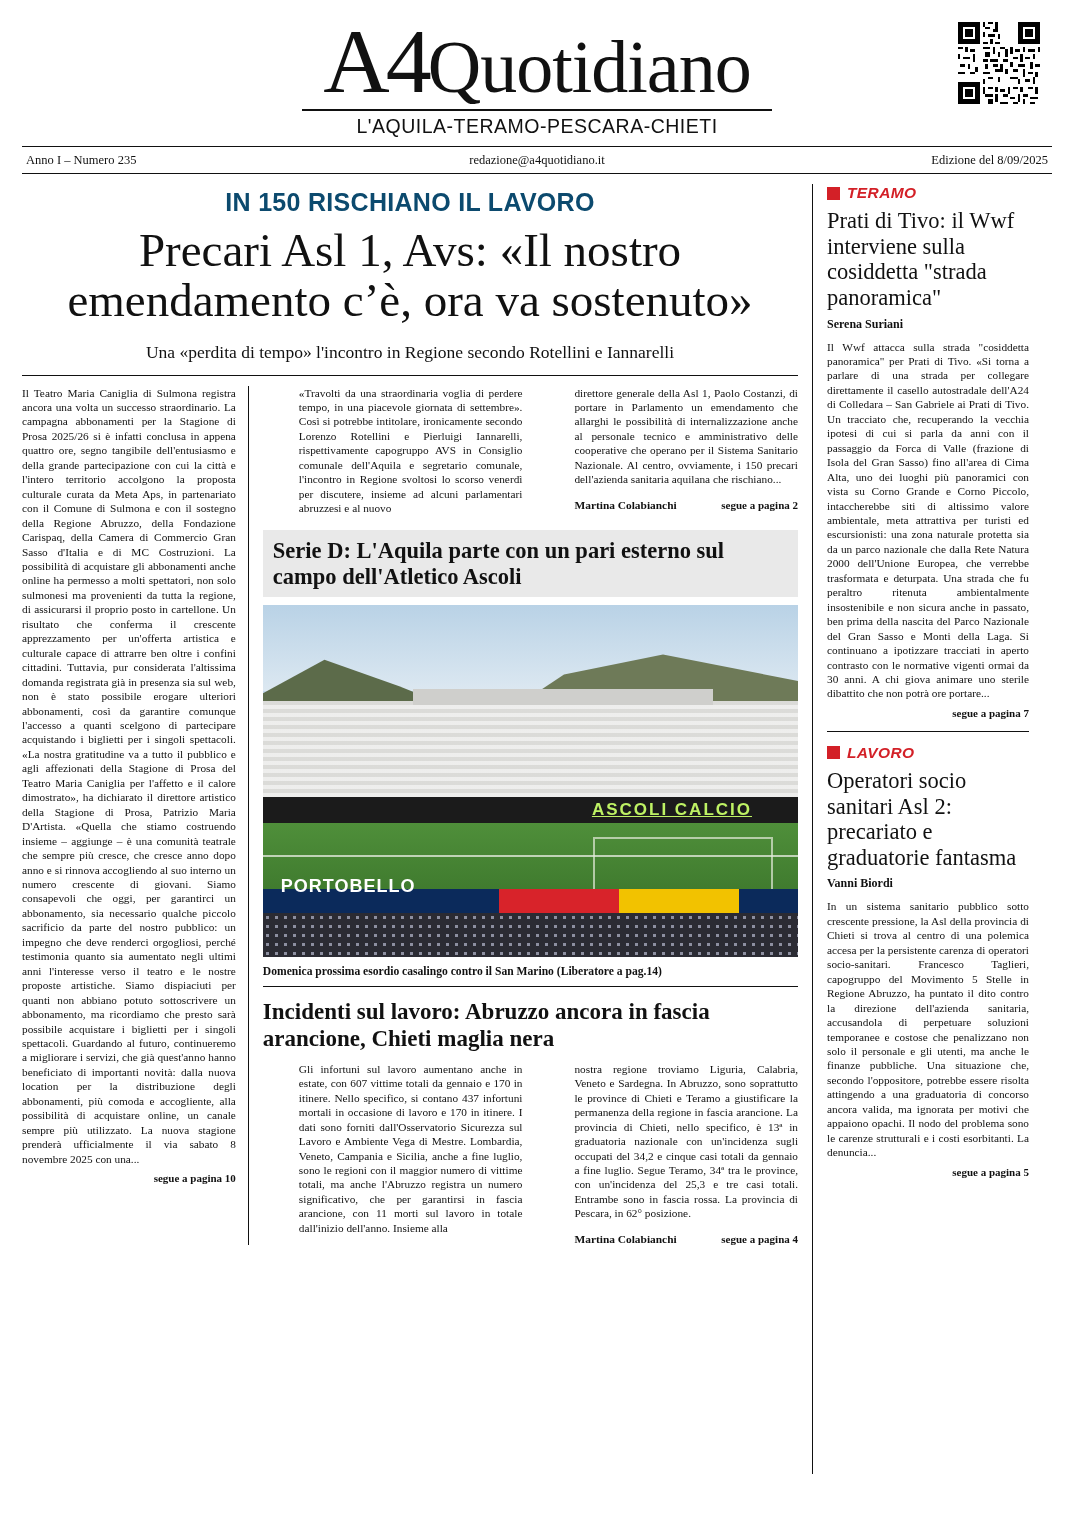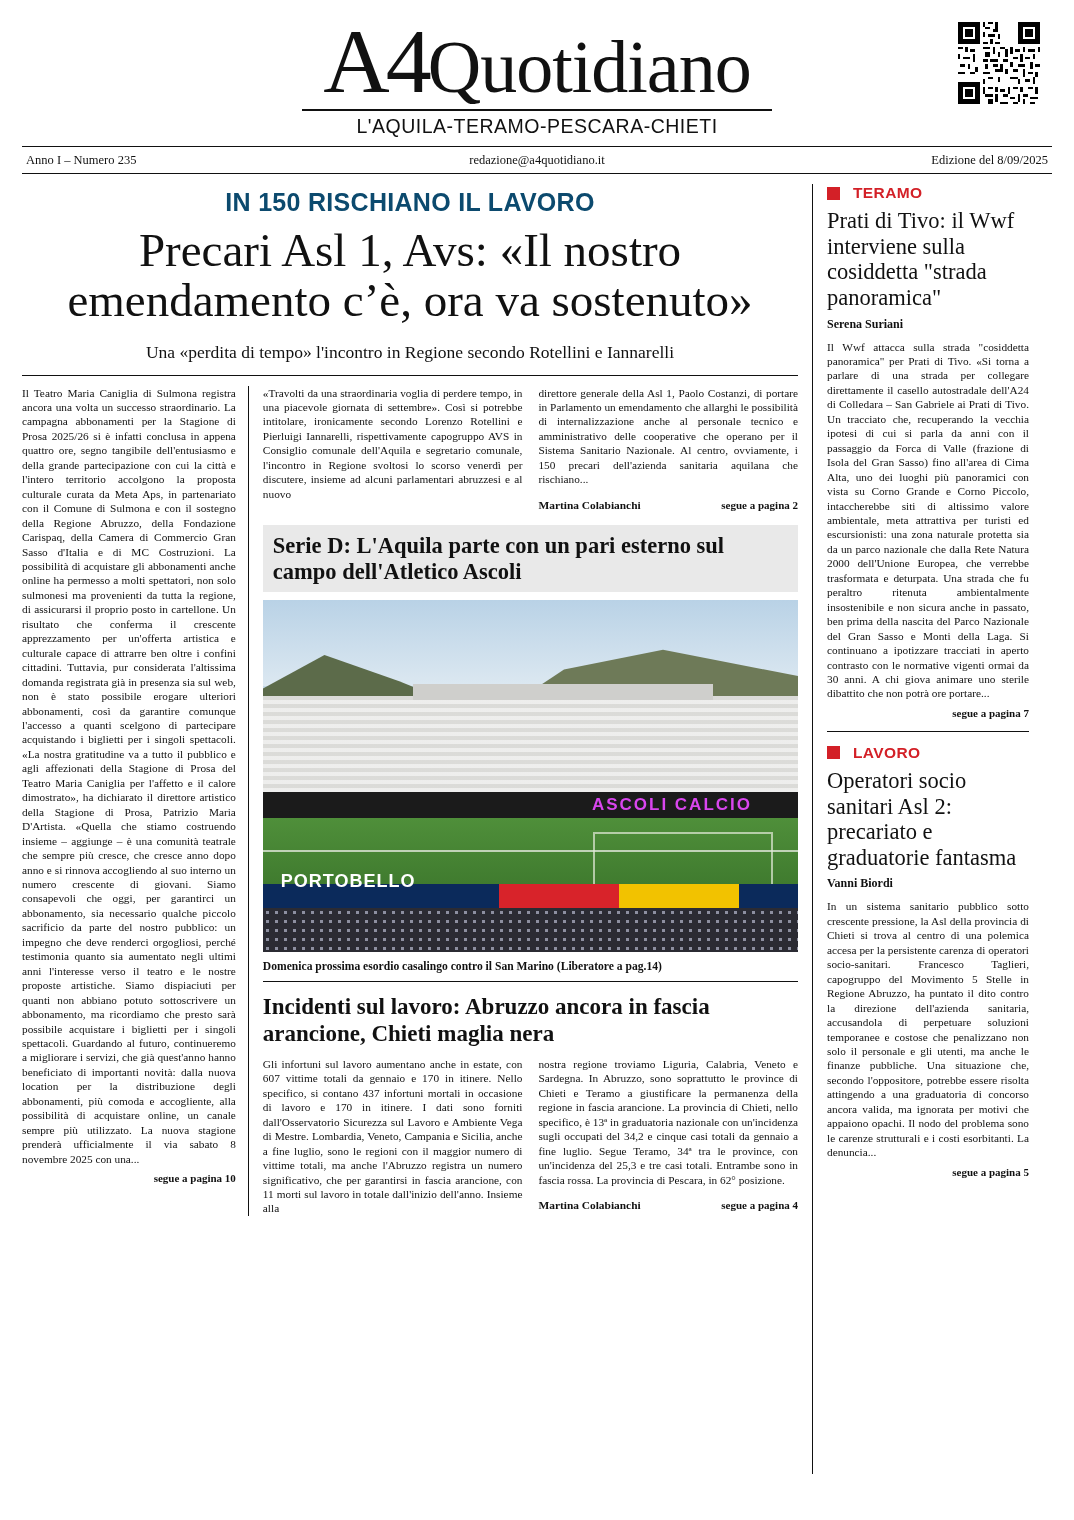--- a/index.html
+++ b/index.html
@@ -111,21 +111,21 @@
     font-size:11px;
     font-weight:700;
     text-align:right;
     margin-top:6px;
   }
   .byline { font-size:11.4px; font-weight:700; margin-top:6px; }
   .byline-row { display:flex; justify-content:space-between; align-items:baseline; margin-top:6px;gap:23px; }
   .byline-row .segue { margin-top:0; }
 
   .two-col { display:flex; gap:16px; }
-  .two-col > div { flex:1; }
+  .two-col > div { flex:1;margin-left:36px; }
 
   
   .boxhead {
     background:#e9e9e9;
     padding:8px 10px;
     font-size:22.5px;
     line-height:1.15;
     font-weight:700;
     font-family:"Liberation Serif", serif;
     margin-top:14px;
@@ -142,22 +142,22 @@
   .photo .hillR { position:absolute; right:0; top:36px; width:300px; height:110px;
     background:#6e7a58; clip-path:polygon(0 70%,22% 30%,55% 12%,100% 36%,100% 100%,0 100%); }
   .photo .standtop { position:absolute; left:0; right:0; top:96px; height:96px;
     background:#e7e7e5; }
   .photo .standtop:after{ content:""; position:absolute; left:0; right:0; top:0; height:96px;
     background:repeating-linear-gradient(#d9d9d6 0 4px,#efefee 4px 8px); opacity:.85;}
   .photo .roof { position:absolute; left:150px; top:84px; width:300px; height:16px;
     background:#cfcfcc; }
   .photo .adbandtop { position:absolute; left:0; right:0; top:192px; height:26px;
     background:#1b1b1b; }
-  .photo .adbandtop span { color:#d946ef; font-family:"Liberation Sans",sans-serif;
-    font-weight:700; font-size:17px; letter-spacing:2px; position:absolute; right:46px; top:3px;}
+  .photo .adbandtop span { color:#bef264; font-family:"Liberation Sans",sans-serif;
+    font-weight:700; font-size:17px; letter-spacing:2px; position:absolute; right:46px; top:3px;text-decoration:underline;}
   .photo .pitch { position:absolute; left:0; right:0; top:218px; bottom:64px;
     background:linear-gradient(#4f8f3a,#3f7a2e); }
   .photo .pitchline1 { position:absolute; left:0; right:0; top:250px; height:2px; background:#dfe6d8; opacity:.8;}
   .photo .pitchline2 { position:absolute; left:0; right:0; top:284px; height:2px; background:#dfe6d8; opacity:.6;}
   .photo .boxline { position:absolute; left:330px; top:232px; width:180px; height:60px; border:2px solid #e3ead9; opacity:.7;}
   .photo .adband2 { position:absolute; left:0; right:0; bottom:44px; height:24px; background:#0b2a5b; }
   .photo .adband2 .w { position:absolute; top:2px; left:14px; color:#fff; font-family:"Liberation Sans",sans-serif; font-size:14px; font-weight:700; letter-spacing:1px;}
   .photo .adband2 .r { position:absolute; top:0; left:236px; width:120px; height:24px; background:#d8232a;}
   .photo .adband2 .y { position:absolute; top:0; left:356px; width:120px; height:24px; background:#f2c200;}
   .photo .crowd { position:absolute; left:0; right:0; bottom:0; height:44px;
@@ -169,21 +169,21 @@
   .caption {
     font-size:11.6px; font-weight:700; margin-top:8px; padding-bottom:8px;
     border-bottom:1px solid #111;
   }
 
   .big-head2 {
     font-size:23px; line-height:1.14; font-weight:700; margin:12px 0 10px 0;
   }
 
   
-  .tagrow { display:flex; align-items:center; gap:13px; margin-bottom:6px; }
+  .tagrow { display:flex; align-items:center; gap:7px; margin-bottom:6px;font-style:italic; }
   .tag-square { width:13px; height:13px; background:#d32027; display:inline-block; }
   .tag-label {
     font-family:"Liberation Sans", sans-serif;
     font-weight:700; color:#d32027; font-size:15.5px; letter-spacing:0.4px;
   }
   .r-head { font-size:22.5px; line-height:1.14; margin:0 0 6px 0; font-weight:400; }
   .r-author { font-size:12px; font-weight:700; margin:4px 0 8px 0; }
   .r-hr { height:1px; background:#111; margin:12px 0; }
   .rule-full { height:1px; background:#111; }
 </style>

